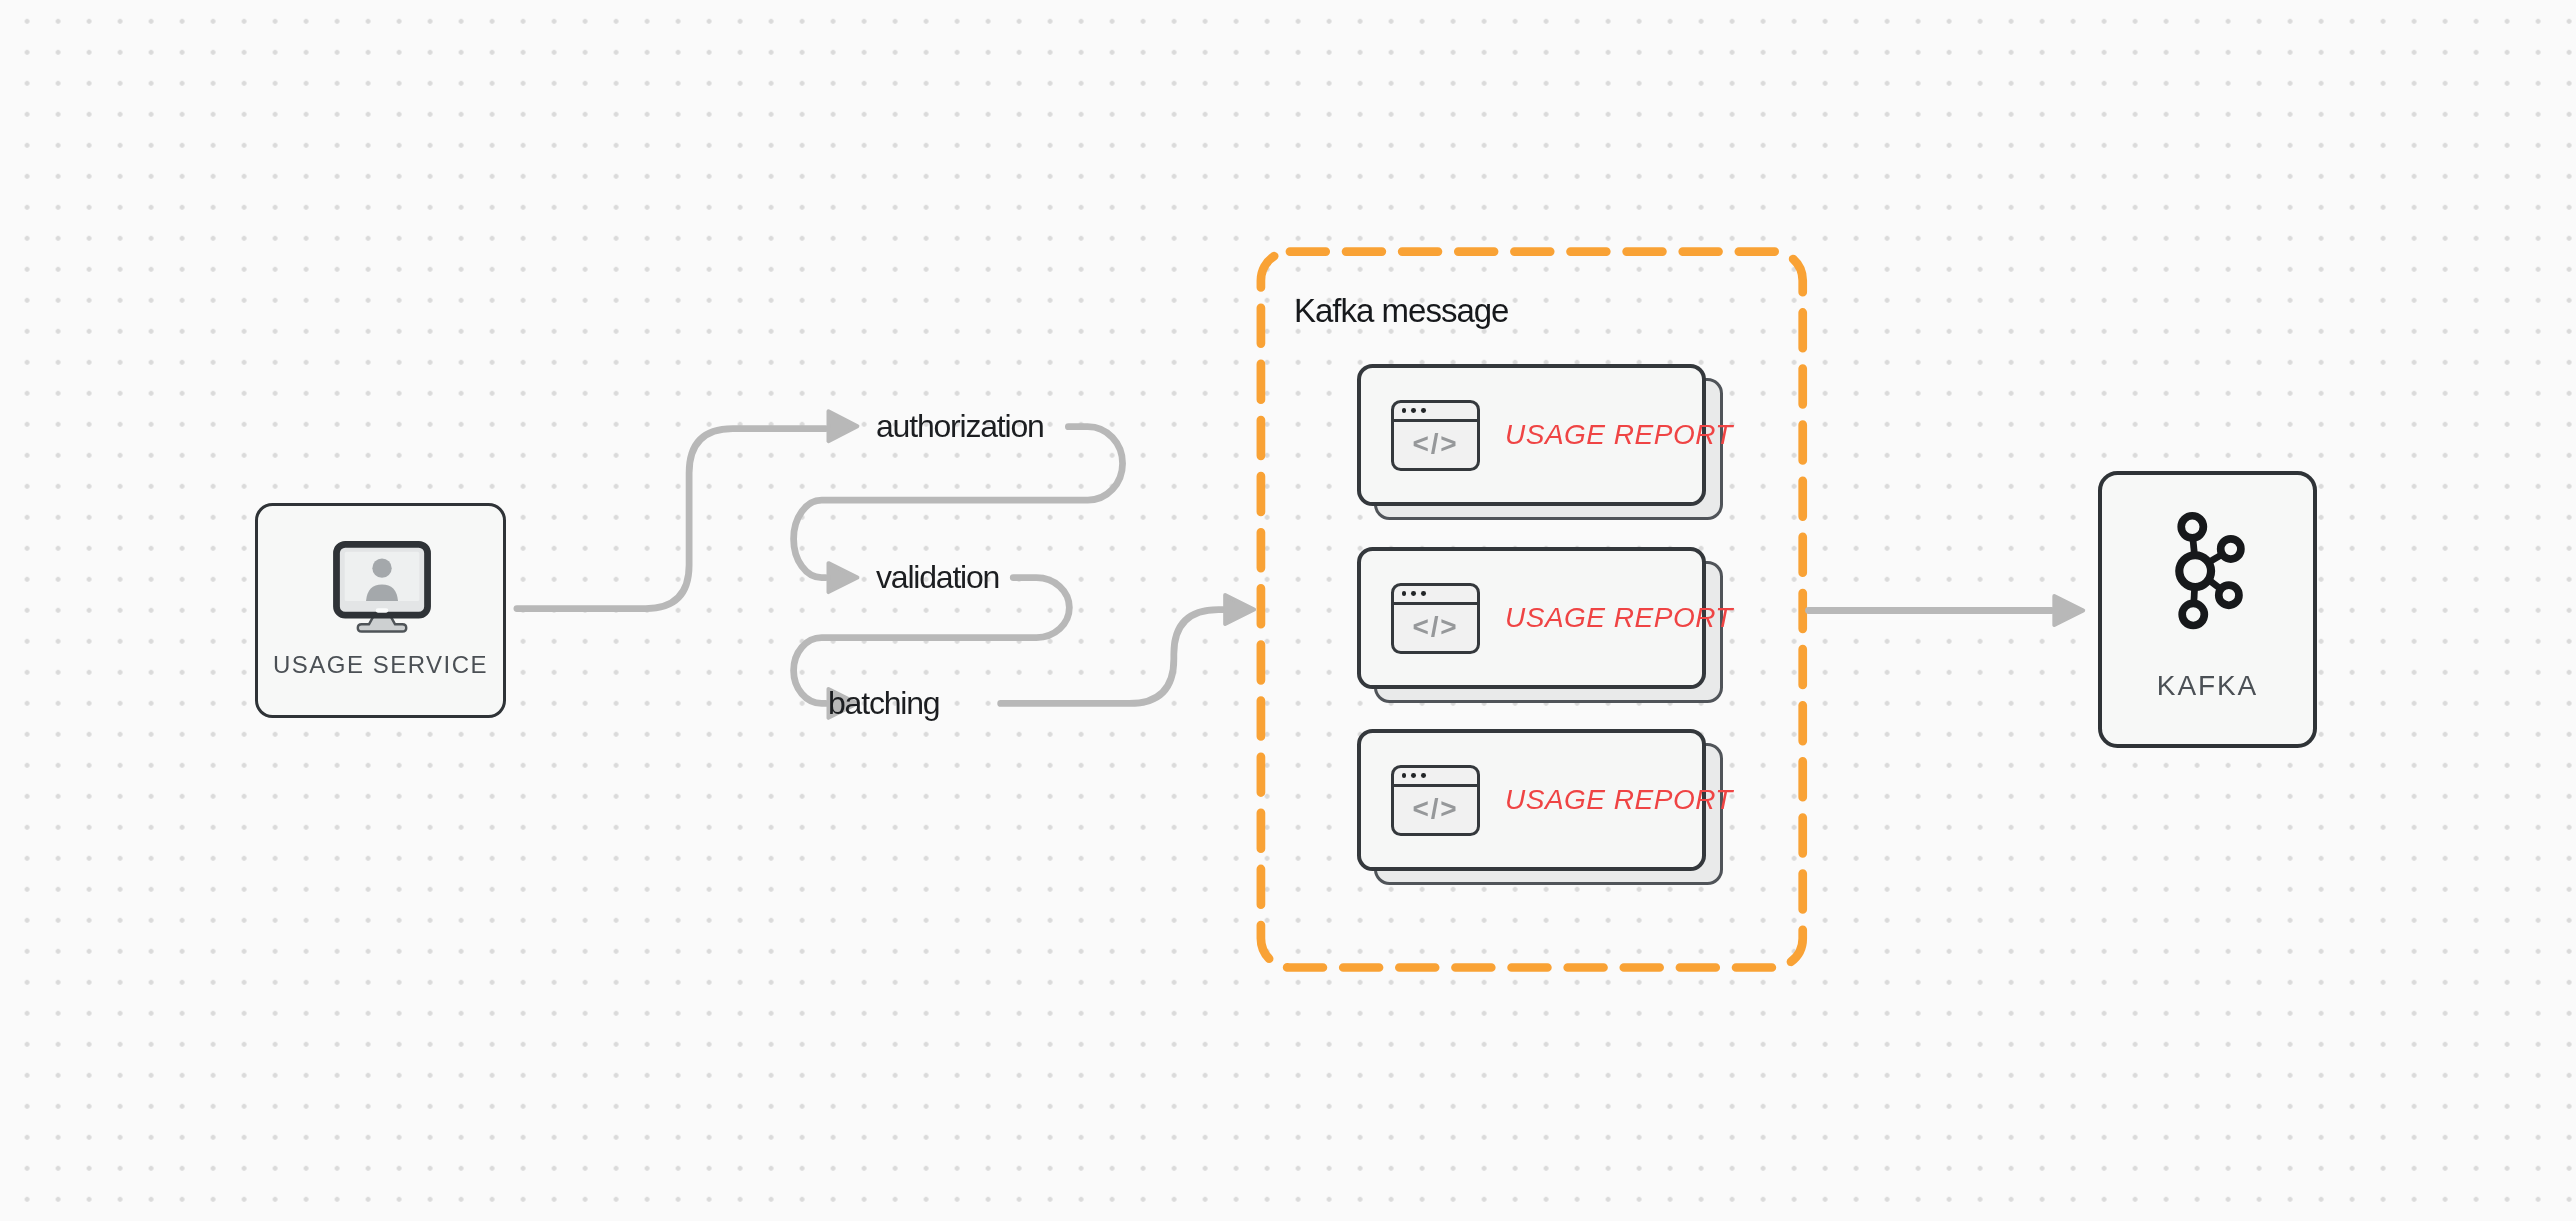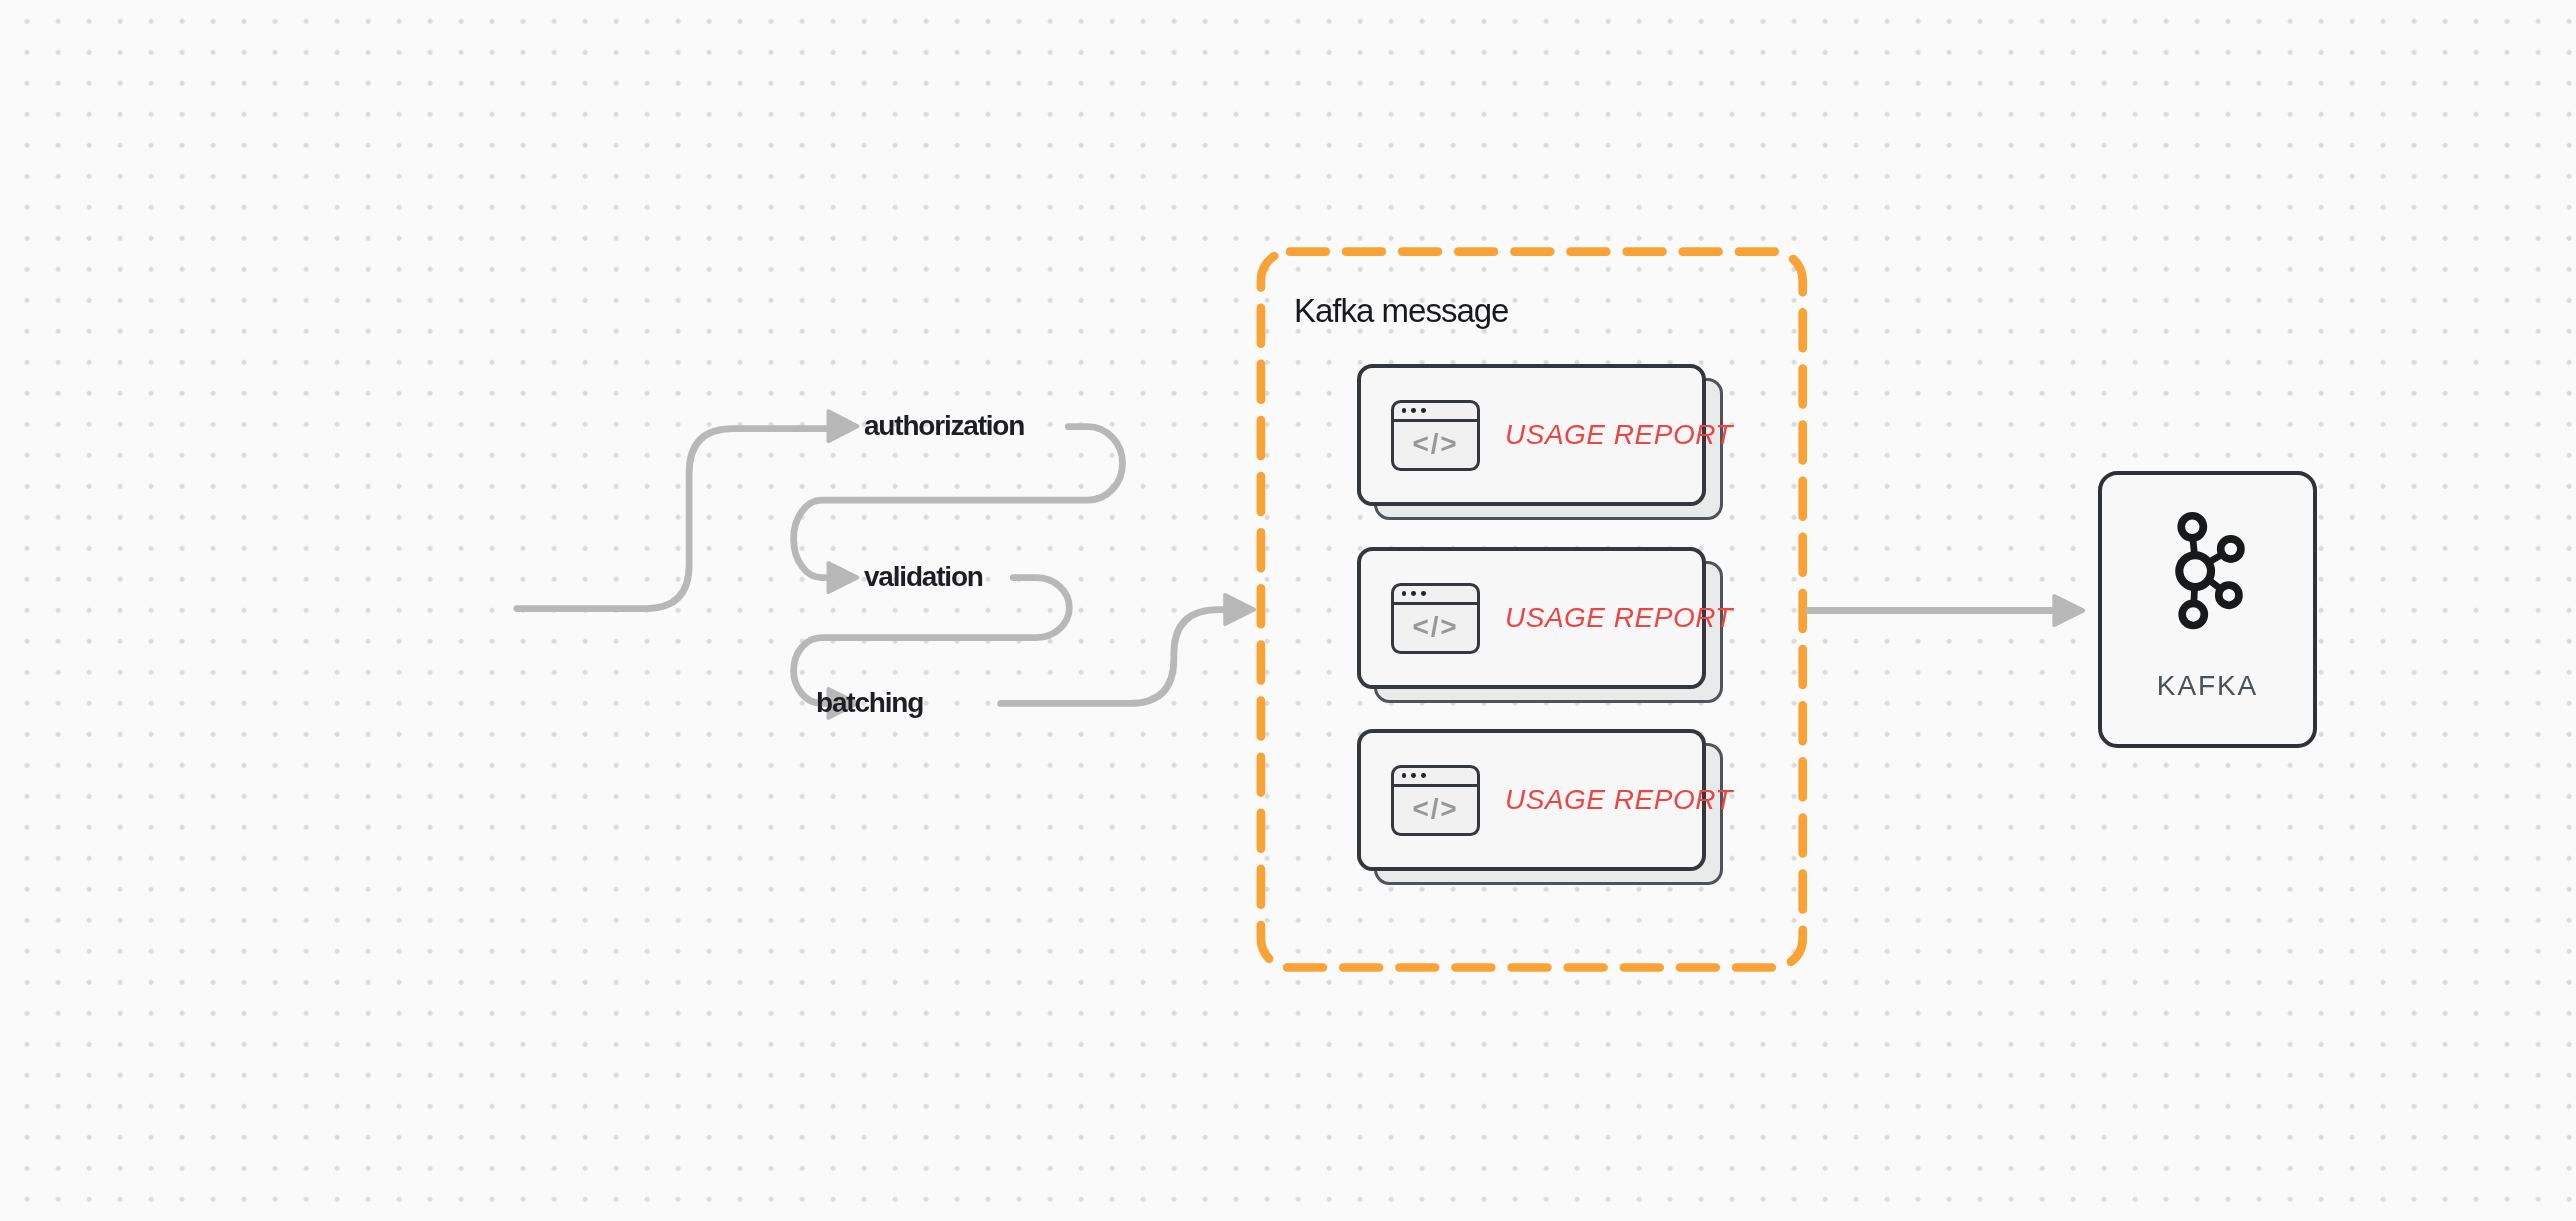--- a/index.html
+++ b/index.html
@@ -36,25 +36,26 @@
   }
   #usage-service-label{top:145px;font-size:24px;letter-spacing:1.5px;}
   #kafka-label{top:195px;font-size:28px;letter-spacing:1.9px;}
   #monitor-user-icon{position:absolute;left:75px;top:35px;}
   #kafka-logo-icon{position:absolute;left:72px;top:35px;}
 
   
   .flow-label{
     position:absolute;
     transform:translateY(-52%);
-    font-size:28px;
-    font-weight:700;
+    font-size:32px;
+    font-weight:400;
     letter-spacing:-1.2px;
     color:#1c1e21;
     white-space:nowrap;
+    margin-left:12px;
   }
   #flow-step-authorization{left:864px;top:427px;}
   #flow-step-validation{left:864px;top:578px;}
   #flow-step-batching{left:816px;top:704px;}
 
   
   #kafka-message-title{
     position:absolute;left:1294px;top:312px;
     transform:translateY(-52%);
     font-size:33px;font-weight:500;letter-spacing:-1px;
@@ -121,20 +122,31 @@
     </g>
     <g fill="#b8b8b8" stroke="#b8b8b8" stroke-width="4" stroke-linejoin="round">
       <polygon points="856,425 886,440.5 856,456"></polygon>
       <polygon points="856,582 886,597 856,612"></polygon>
       <polygon points="856,712 886,727 856,742"></polygon>
       <polygon points="1266,615 1296,630 1266,645"></polygon>
       <polygon points="2123,616 2153,631 2123,646"></polygon>
     </g>
   </svg>
 
+  <div class="node" id="usage-service-node">
+    <svg id="monitor-user-icon" width="99" height="93" viewBox="0 0 102 96" xmlns="http://www.w3.org/2000/svg">
+      <path d="M 42 77 H 59 L 64 86 H 71.5 Q 75.5 86 75.5 89.7 Q 75.5 93.4 71.5 93.4 H 29.5 Q 25.5 93.4 25.5 89.7 Q 25.5 86 29.5 86 H 37 Z" fill="#cdd0d1" stroke="#4f5458" stroke-width="2.5" stroke-linejoin="round"></path>
+      <rect x="3.5" y="3.5" width="94" height="73" rx="9" fill="#e3e5e6" stroke="#2f3337" stroke-width="7"></rect>
+      <rect x="12" y="11" width="77" height="51" rx="2" fill="#eef0f0"></rect>
+      <circle cx="50.5" cy="28" r="10" fill="#a4a8ab"></circle>
+      <path d="M 34 62 Q 35.5 45 50.5 45 Q 65.5 45 67 62 Z" fill="#a4a8ab"></path>
+      <rect x="44" y="69.5" width="13" height="4.5" rx="2.2" fill="#fafbfb"></rect>
+    </svg>
+    <div class="node-label" id="usage-service-label">USAGE SERVICE</div>
+  </div>
 
   <div class="flow-label" id="flow-step-authorization">authorization</div>
   <div class="flow-label" id="flow-step-validation">validation</div>
   <div class="flow-label" id="flow-step-batching">batching</div>
 
   <div id="kafka-message-title">Kafka message</div>
 
   <div class="card" id="usage-report-card-1">
     <div class="card-shadow"></div>
     <div class="card-main">

